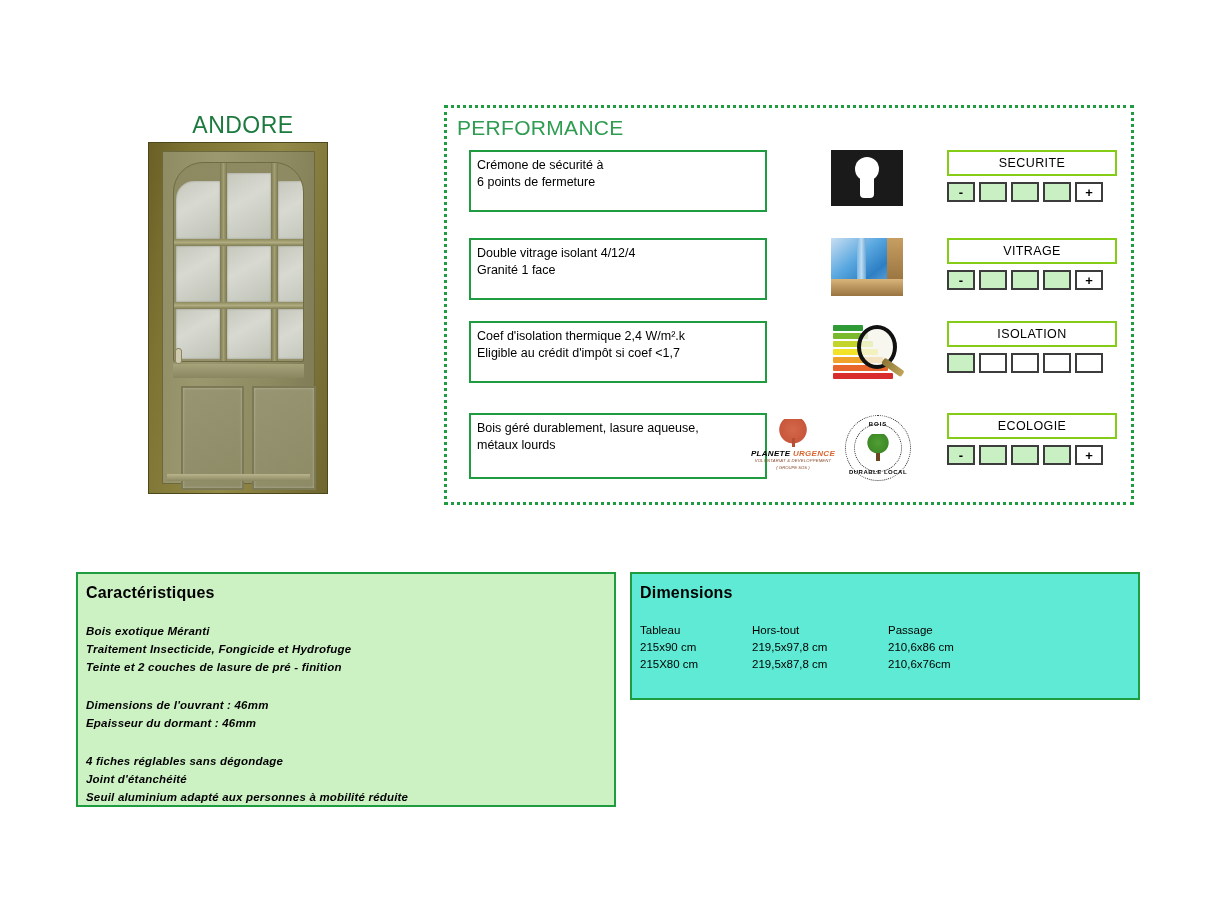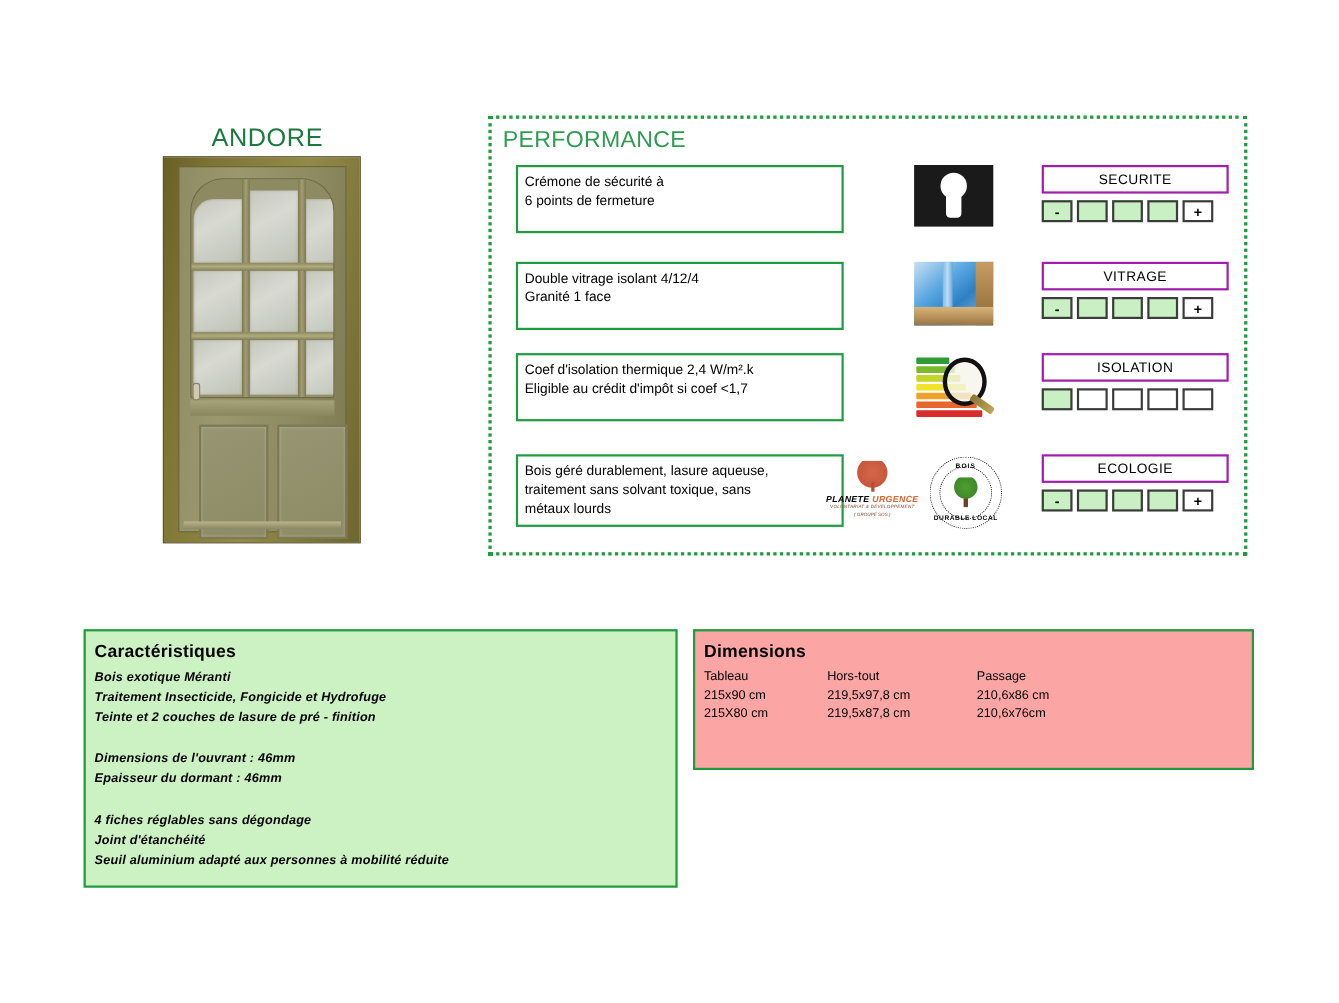--- a/index.html
+++ b/index.html
@@ -362,21 +362,21 @@
   
   .rating-group {
     position: absolute;
     left: 500px;
     top: 0;
     width: 170px;
   }
   .rating-label {
     width: 170px;
     height: 26px;
-    border: 2px solid #a21caf;
+    border: 2px solid #84cc16;
     box-sizing: border-box;
     background: #ffffff;
     text-align: center;
     line-height: 22px;
     font-size: 12.5px;
     letter-spacing: 0.4px;
   }
   .rating-boxes {
     margin-top: 6px;
     display: flex;
@@ -413,30 +413,30 @@
     border: 2px solid #1f9c3f;
     box-sizing: border-box;
     padding: 10px 0 0 8px;
   }
   #dimensions-panel {
     position: absolute;
     left: 630px;
     top: 572px;
     width: 510px;
     height: 128px;
-    background: #fca5a5;
+    background: #5eead4;
     border: 2px solid #1f9c3f;
     box-sizing: border-box;
     padding: 10px 0 0 8px;
   }
   .panel-title {
     font-size: 16px;
     font-weight: bold;
     letter-spacing: 0.2px;
-    margin-bottom: 5px;
+    margin-bottom: 20px;
   }
   .spec-line {
     font-size: 11.5px;
     font-style: italic;
     font-weight: bold;
     line-height: 18px;
     letter-spacing: 0.2px;
     white-space: nowrap;
   }
   .spec-gap { height: 20px; }
@@ -569,21 +569,20 @@
         <div class="rbox"></div>
         <div class="rbox"></div>
         <div class="rbox"></div>
       </div>
     </div>
   </div>
 
   <div class="perf-row r4">
     <div class="perf-text-box tall">
       <span class="l">Bois géré durablement, lasure aqueuse,</span>
-      <span class="l">traitement sans solvant toxique, sans</span>
       <span class="l">métaux lourds</span>
     </div>
     <div class="eco-logos">
       <div class="logo-planete">
         <div class="tree"></div>
         <div class="lt1">
           <span>PLANETE</span>
           <span class="orange">URGENCE</span>
         </div>
         <div class="lt2">VOLONTARIAT &amp; DEVELOPPEMENT</div>

